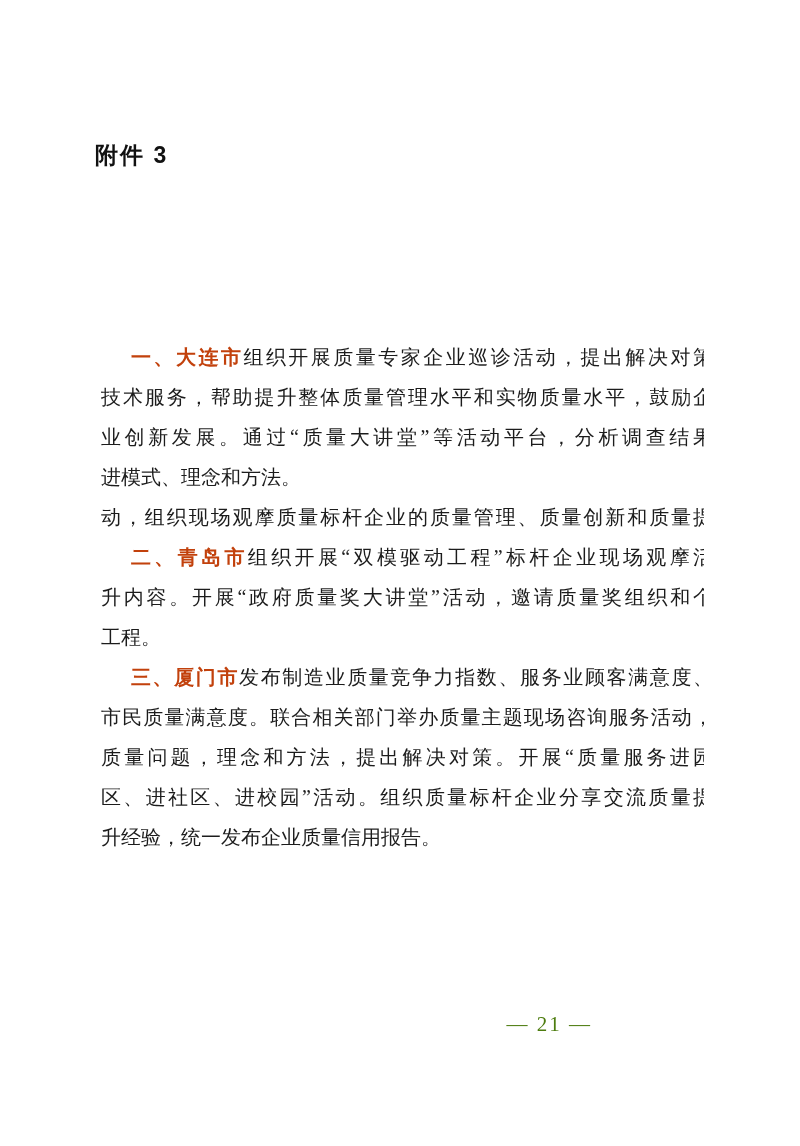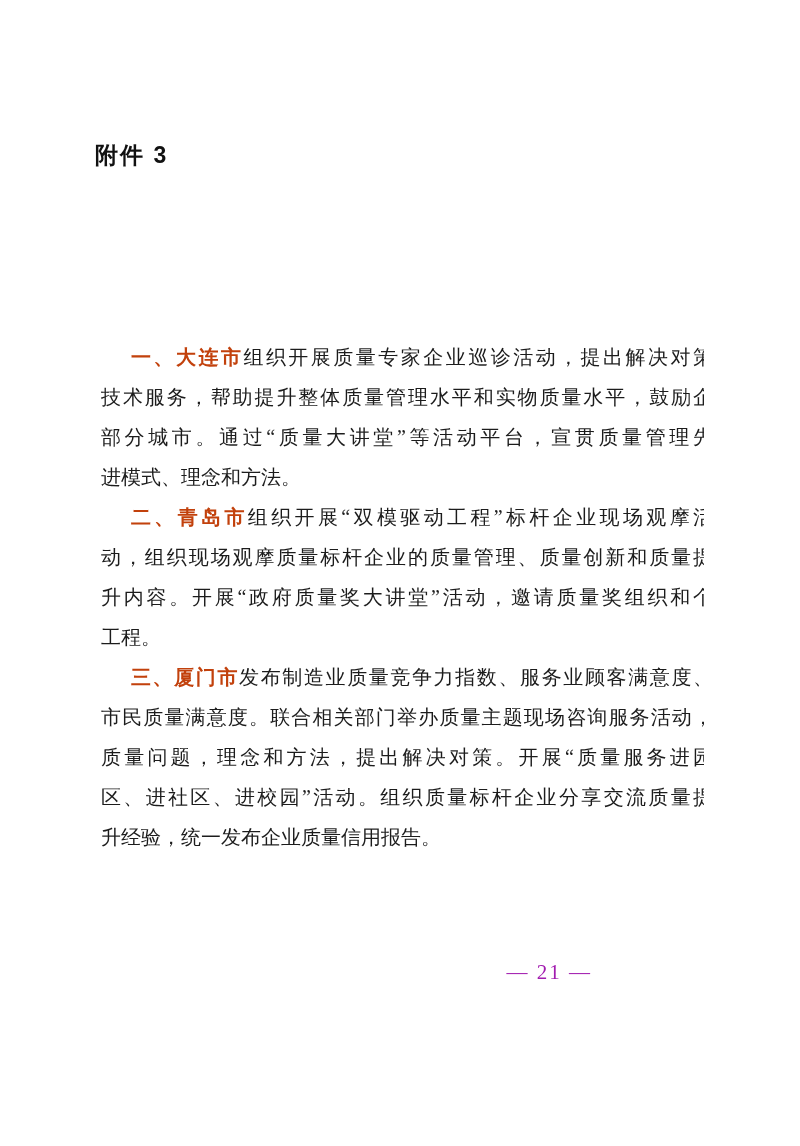--- a/index.html
+++ b/index.html
@@ -68,48 +68,48 @@
   .line.indent {
     padding-left: 30px;
   }
   .lead {
     font-family: "Liberation Sans", sans-serif;
     font-weight: bold;
     color: #c2410c;
   }
   .page-number {
     position: absolute;
-    top: 960px;
+    top: 1012px;
     right: 112px;
     font-family: "Liberation Serif", serif;
     font-size: 21px;
     letter-spacing: 2px;
-    color: #a21caf;
+    color: #4d7c0f;
   }
 </style>
 </head>
 <body>
 
 <div class="page">
 
   <div class="attachment-label">附件 3</div>
 
 
   <div class="body-text">
 
     <div class="para">
       <div class="line indent"><span class="lead">一、大连市</span><span>组织开展质量专家企业巡诊活动，提出解决对策</span></div>
       <div class="line">技术服务，帮助提升整体质量管理水平和实物质量水平，鼓励企</div>
-      <div class="line">部分城市。通过“质量大讲堂”等活动平台，宣贯质量管理先</div>
+      <div class="line">业创新发展。通过“质量大讲堂”等活动平台，分析调查结果</div>
       <div class="line last">进模式、理念和方法。</div>
     </div>
 
     <div class="para">
+      <div class="line">动，组织现场观摩质量标杆企业的质量管理、质量创新和质量提</div>
       <div class="line indent"><span class="lead">二、青岛市</span><span>组织开展“双模驱动工程”标杆企业现场观摩活</span></div>
-      <div class="line">动，组织现场观摩质量标杆企业的质量管理、质量创新和质量提</div>
       <div class="line">升内容。开展“政府质量奖大讲堂”活动，邀请质量奖组织和个</div>
       <div class="line last">工程。</div>
     </div>
 
     <div class="para">
       <div class="line indent"><span class="lead">三、厦门市</span><span>发布制造业质量竞争力指数、服务业顾客满意度、</span></div>
       <div class="line">市民质量满意度。联合相关部门举办质量主题现场咨询服务活动，</div>
       <div class="line">质量问题，理念和方法，提出解决对策。开展“质量服务进园</div>
       <div class="line">区、进社区、进校园”活动。组织质量标杆企业分享交流质量提</div>
       <div class="line last">升经验，统一发布企业质量信用报告。</div>

